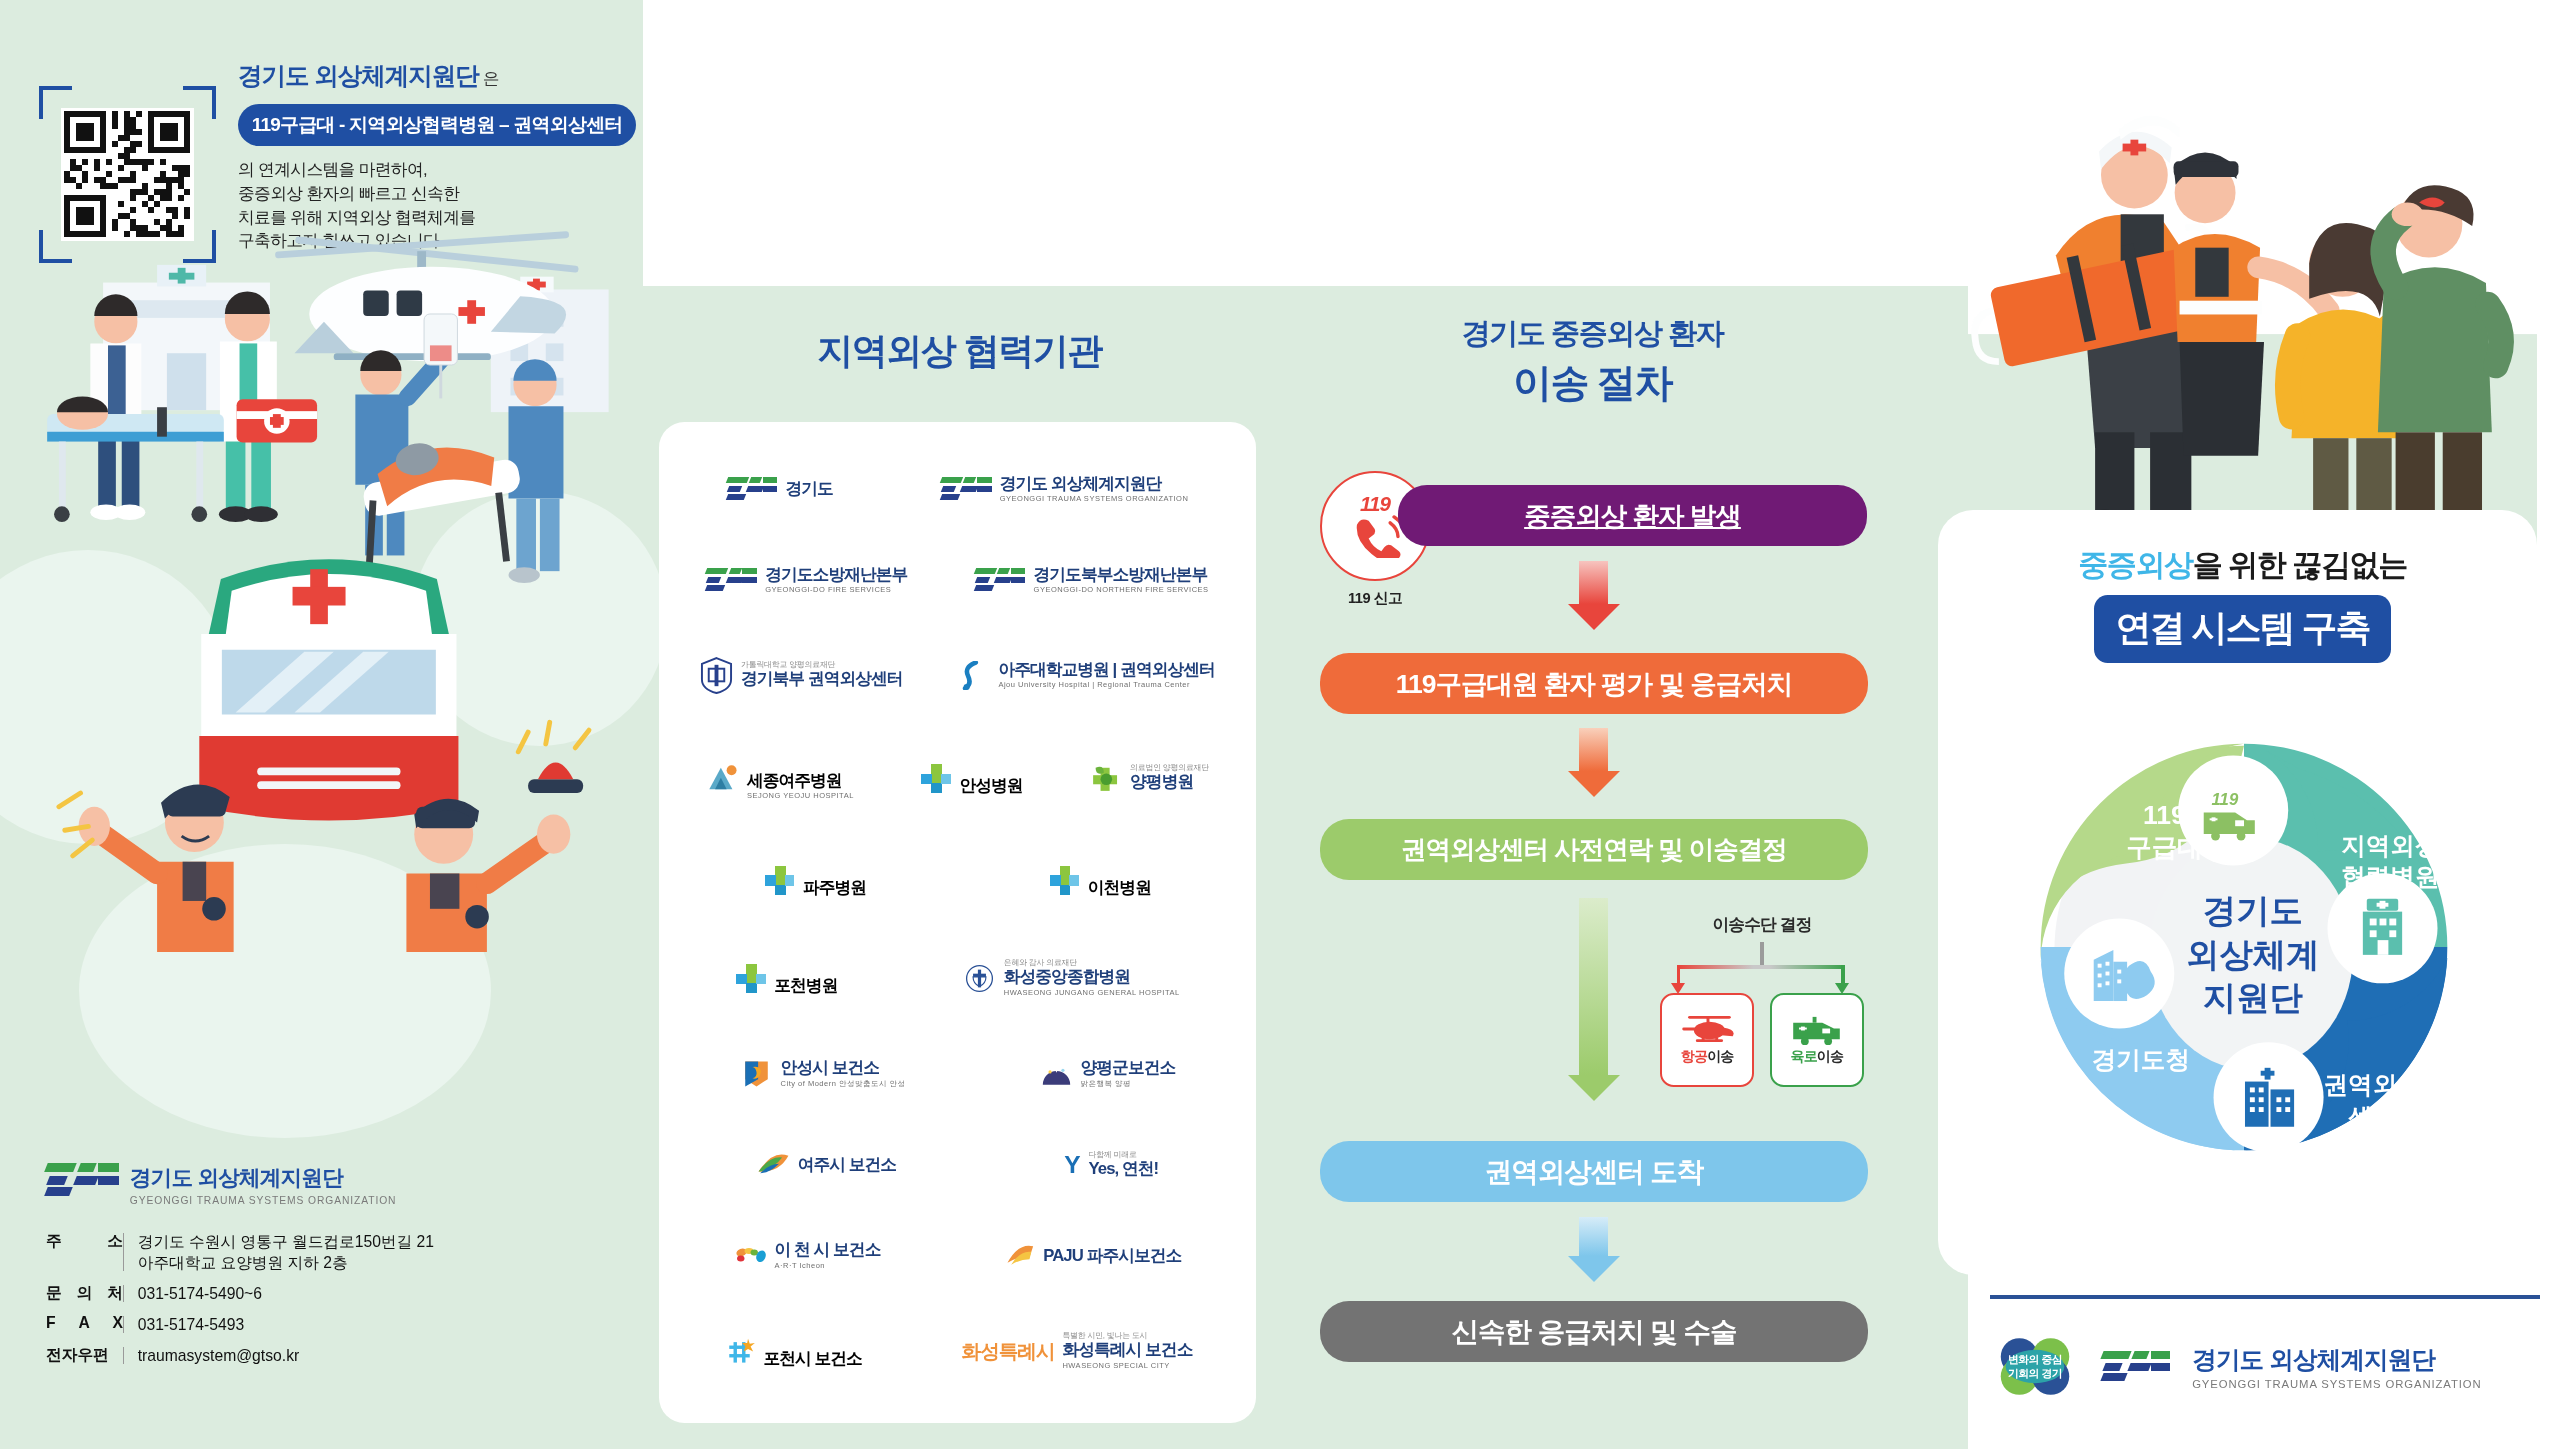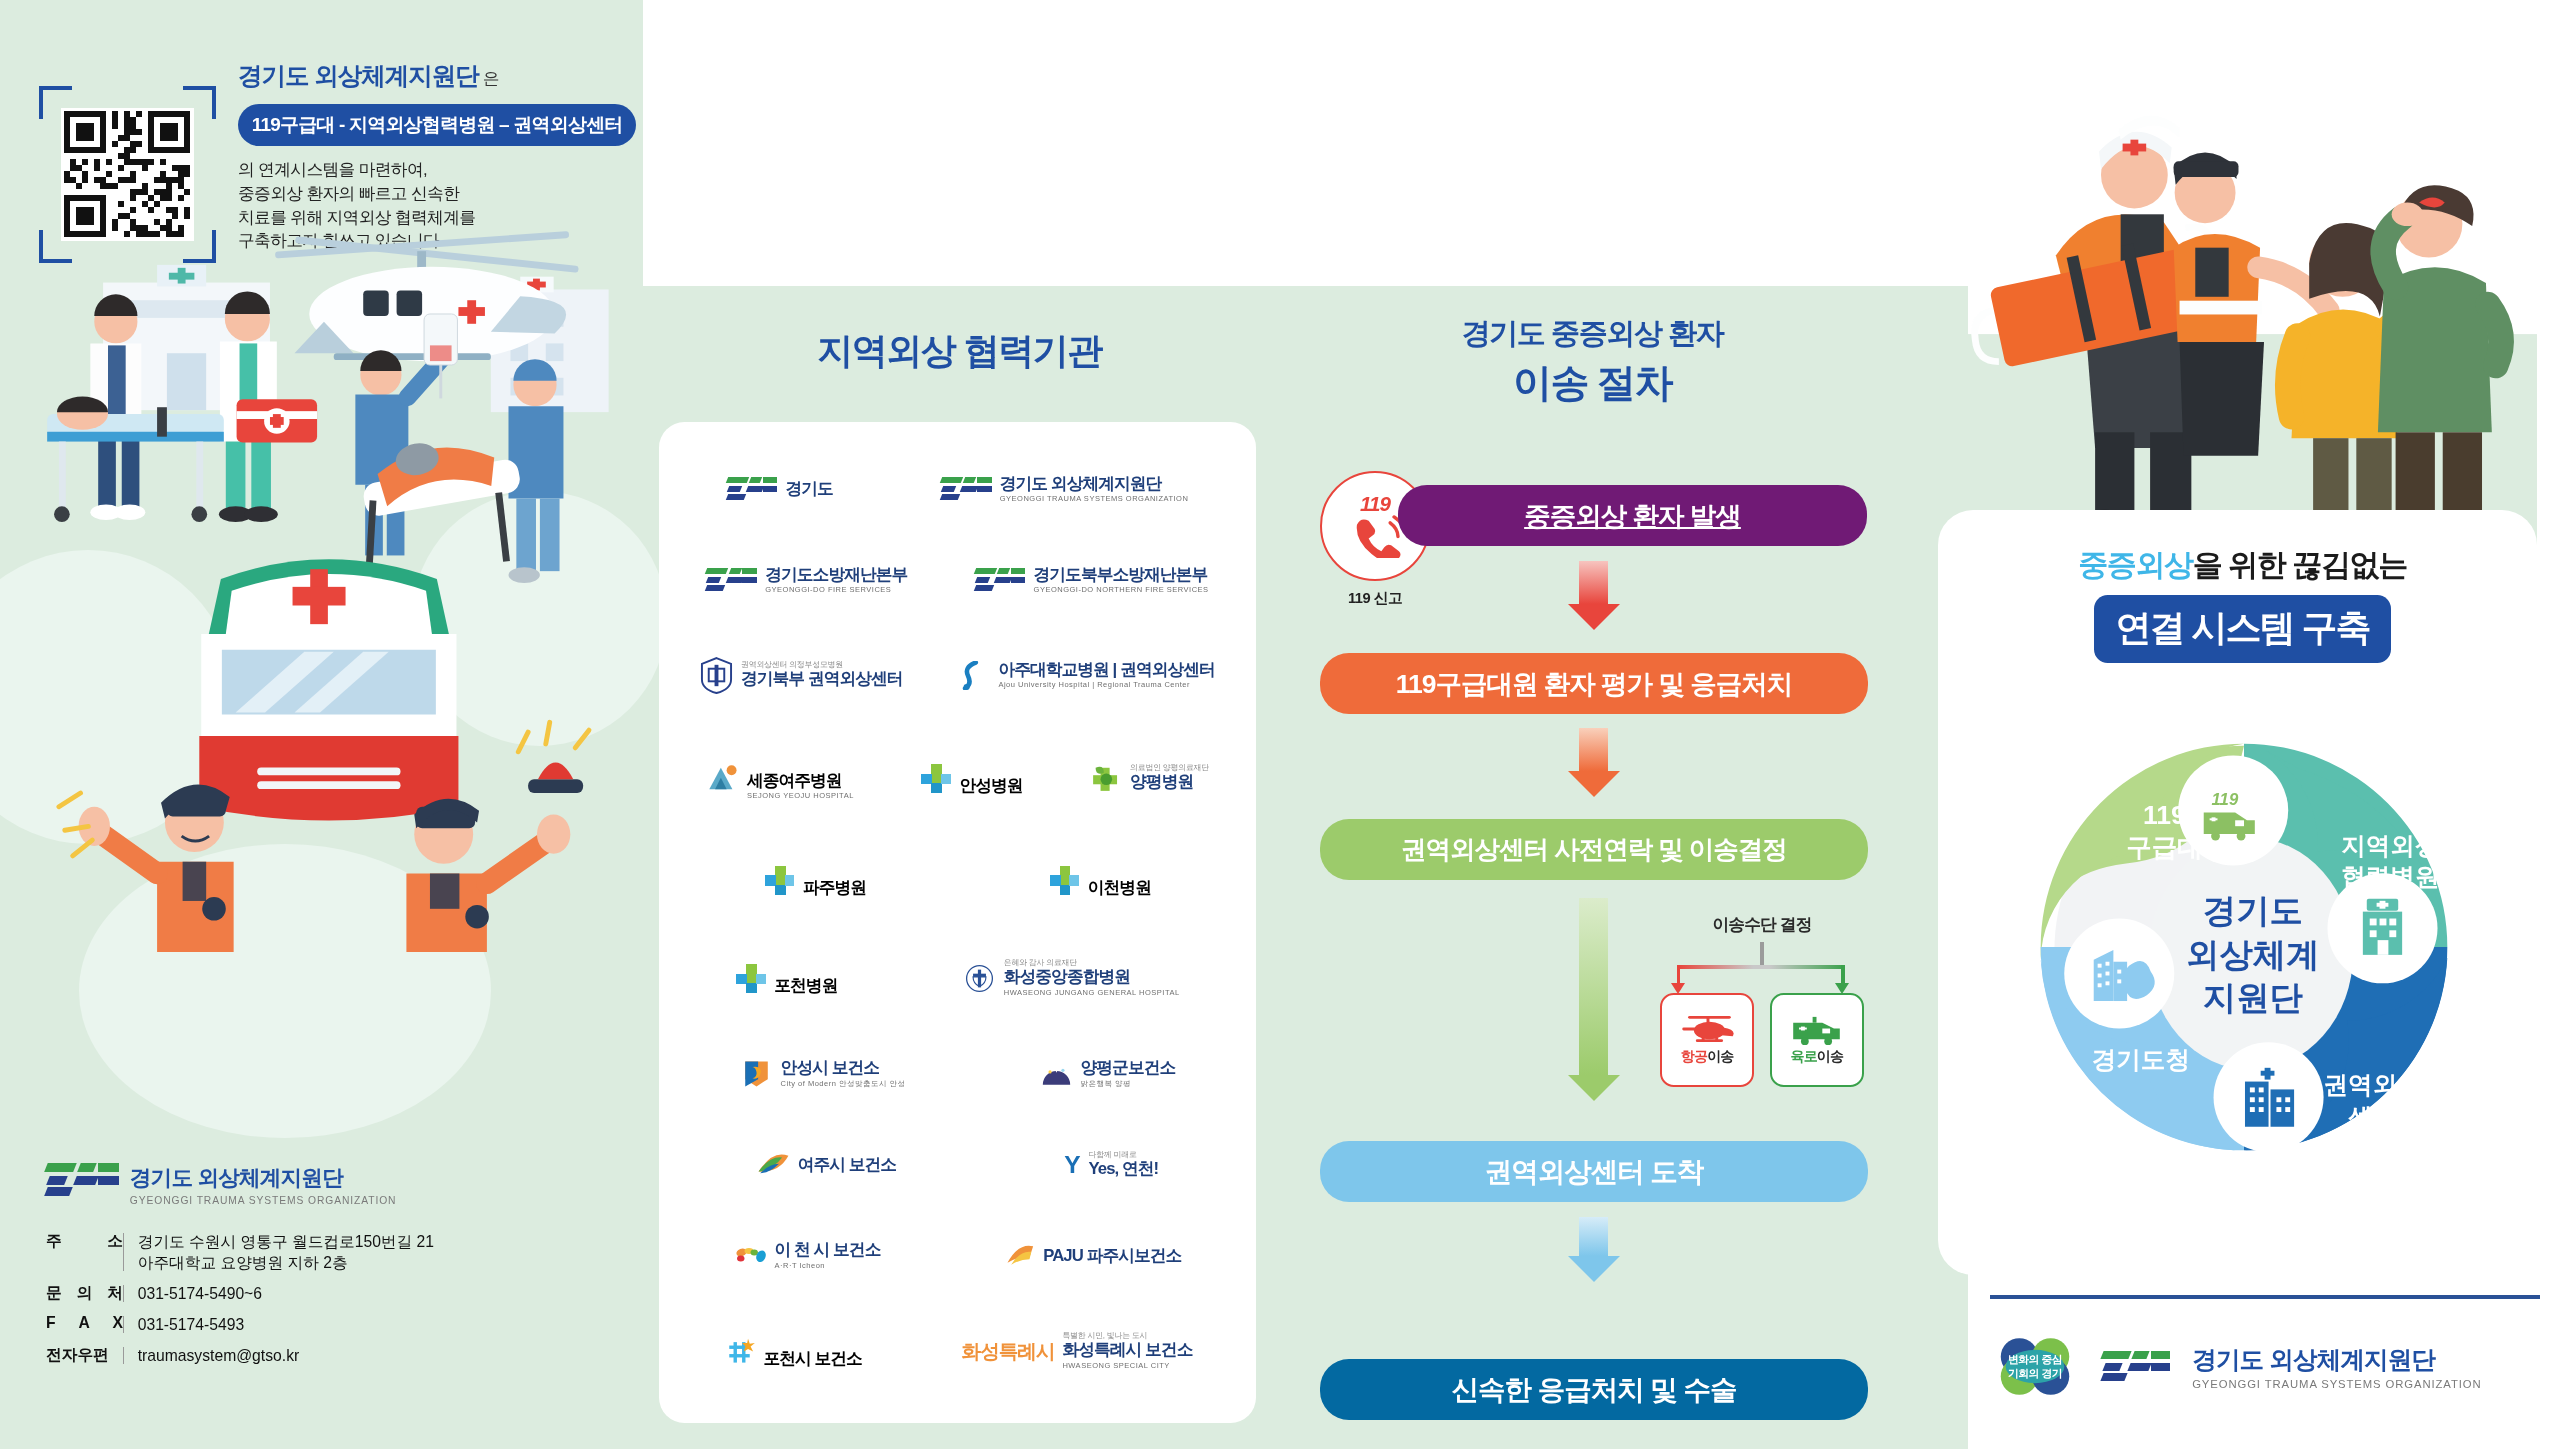--- a/index.html
+++ b/index.html
@@ -113,21 +113,21 @@
     display:flex; align-items:center; justify-content:center; flex-direction:column; }
   .call-119 { font-size:20.6px; font-weight:bold; color:#e8453c; font-style:italic; letter-spacing:-1px; line-height:1; }
   .call-caption { margin-top:7.9px; font-size:14.7px; font-weight:bold; color:#222; letter-spacing:-0.5px; }
 
   .flowbar { position:absolute; border-radius:29px; display:flex; align-items:center; justify-content:center;
     color:#fff; font-weight:bold; letter-spacing:-1px; text-align:center; }
   .fb1 { left:1398px; top:485px; width:469px; height:61px; background:#701a75; font-size:26.5px;text-decoration:underline; }
   .fb2 { left:1320px; top:653px; width:548px; height:61px; background:#ef6b3a; font-size:26.5px; }
   .fb3 { left:1320px; top:819px; width:548px; height:61px; background:#9ccb6b; font-size:25.5px; }
   .fb4 { left:1320px; top:1141px; width:548px; height:61px; background:#7ec6eb; font-size:27.5px; }
-  .fb5 { left:1320px; top:1359px; width:548px; height:61px; background:#0369a1; font-size:27.5px; }
+  .fb5 { left:1320px; top:1301px; width:548px; height:61px; background:#737373; font-size:27.5px; }
 
   .arrow { position:absolute; width:53px; }
   .arrow .stem { width:29px; margin:0 auto; }
   .arrow .head { width:0; height:0; margin:0 auto; border-left:26.5px solid transparent; border-right:26.5px solid transparent; }
 
   .a1 { left:1567px; top:561px; }
   .a1 .stem { height:43px; background:linear-gradient(#f7c4bf,#e8453c); }
   .a1 .head { border-top:26.5px solid #e8453c; }
   .a2 { left:1567px; top:728px; }
   .a2 .stem { height:43px; background:linear-gradient(#f9d0bb,#ef6b3a); }
@@ -927,21 +927,21 @@
           </div>
         </div>
         <div class="prow">
           <div class="pcell">
             <svg class="shield" viewBox="0 0 34 38">
       <path d="M17 1 L32 7 v16 q0 10 -15 14 Q2 33 2 23 V7 z" fill="none" stroke="#27408c" stroke-width="2"></path>
       <rect x="9" y="12" width="16" height="13" fill="none" stroke="#27408c" stroke-width="2"></rect>
       <rect x="15" y="8" width="4" height="22" fill="#27408c"></rect>
             </svg>
             <div class="plabel">
-              <div class="sup">권역외상센터 의정부성모병원</div>
+              <div class="sup">가톨릭대학교 양평의료재단</div>
               <div class="kr">경기북부 권역외상센터</div>
             </div>
           </div>
           <div class="pcell">
             <svg class="dot-logo" viewBox="0 0 34 38">
       <path d="M20 2 q-16 6 -10 18 q5 10 -4 16" stroke="#1a7fc1" stroke-width="6" fill="none" stroke-linecap="round"></path>
       <circle cx="8" cy="34" r="4" fill="#1a7fc1"></circle>
             </svg>
             <div class="plabel">
               <div class="kr">아주대학교병원 | 권역외상센터</div>

